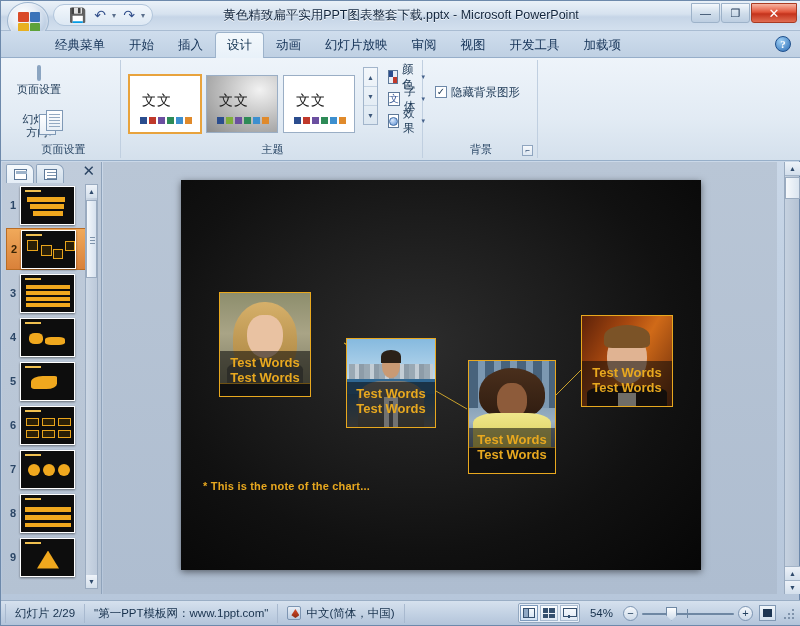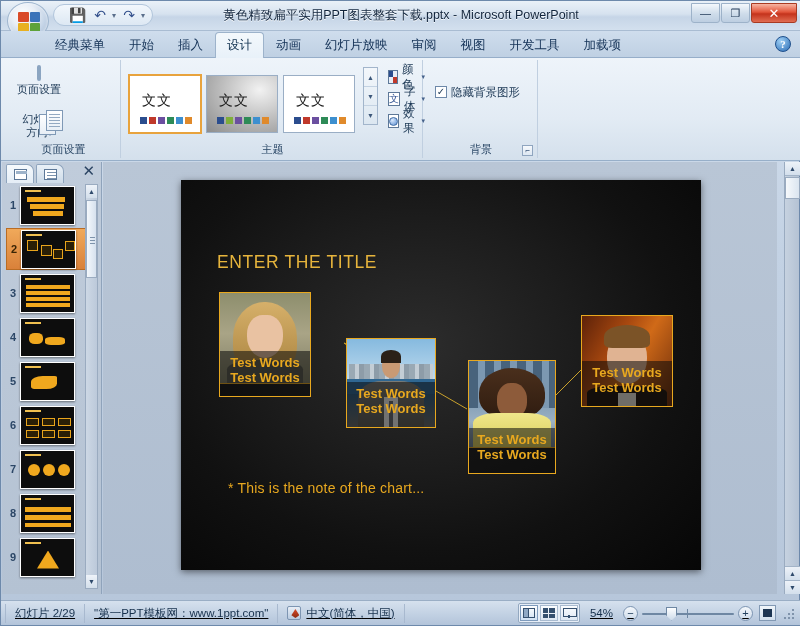--- a/index.html
+++ b/index.html
@@ -282,22 +282,22 @@
   .node { position: absolute; }
   .node .photo { border: 1px solid #e8a81f; display:block; position:relative; overflow:hidden; }
   .node .cap {
     border: 1px solid #e8a81f; border-top: none;
     color: #e8a81f; font-size: 13px; font-weight: bold;
     text-align: center; padding: 4px 0 5px 0; line-height: 15px;
     background: rgba(10,10,10,.55);
     position: relative;
   }
   .note {
-    position: absolute; left: 47px; top: 300px; color: #e8a81f;
-    font-size: 14px; font-weight: normal; letter-spacing: .2px;
+    position: absolute; left: 22px; top: 300px; color: #e8a81f;
+    font-size: 11px; font-weight: bold; letter-spacing: .2px;
   }
   svg.connectors { position:absolute; left:0; top:0; width:520px; height:390px; pointer-events:none; }
 
   
   .ph { position:absolute; left:0; top:0; width:100%; height:100%; }
   .p1 { background: linear-gradient(180deg,#8d8e6d 0%, #a9a486 45%, #7d7c63 100%); }
   .p1 .hair { position:absolute; left:14%; top:10%; width:72%; height:82%;
               border-radius: 48% 48% 40% 40%; background: linear-gradient(180deg,#d6b06a,#a9833f); }
   .p1 .face { position:absolute; left:30%; top:24%; width:40%; height:48%;
               border-radius: 45% 45% 52% 52%; background:#e9c2a2; }
@@ -350,21 +350,21 @@
     background: linear-gradient(90deg,#f6f9fc,#dbe5f0); border:1px solid #9aabc0;
   }
   .ws-scroll-v .bottom-set { position:absolute; bottom:0; left:0; width:15px; }
   .ws-scroll-v .bottom-set .btn { border-bottom:none; border-top:1px solid #a3b4c8; }
 
   
   .statusbar {
     position: absolute; left: 0; bottom: 0; width: 800px; height: 25px;
     background: linear-gradient(180deg,#d6e1ee 0%, #c2d1e3 55%, #b3c4da 100%);
     border-top: 1px solid #9aaec5;
-    display: flex; align-items: center; text-decoration: underline;
+    display: flex; align-items: center;
   }
   .sb-cell {
     height: 19px; display:flex; align-items:center; padding: 0 9px;
     font-size: 11.5px; color: #16304c;
     border-right: 1px solid #a8b9cf;
   }
   .sb-cell.first { border-left: 1px solid #a8b9cf; margin-left: 4px; }
   .sb-lang-ico {
     width: 14px; height: 14px; margin-right: 5px; position: relative;
     background: linear-gradient(180deg,#e8eef6,#b9cbe0); border-radius:2px;
@@ -670,21 +670,20 @@
   <div class="workspace">
     <div class="slide-canvas">
 
       <svg class="connectors" viewBox="0 0 520 390">
         <polyline points="163,163 205,190 205,198" fill="none" stroke="#c9a12c" stroke-width="1"></polyline>
         <polyline points="163,163 248,207" fill="none" stroke="#c9a12c" stroke-width="1"></polyline>
         <polyline points="248,207 286,229" fill="none" stroke="#c9a12c" stroke-width="1"></polyline>
         <polyline points="369,221 400,190" fill="none" stroke="#c9a12c" stroke-width="1"></polyline>
       </svg>
 
-      <div class="slide-title">ENTER THE TITLE</div>
 
       <div class="node" style="left:38px; top:112px; width:92px;">
         <div class="photo" style="width:92px;height:92px;">
           <div class="ph p1">
             <div class="hair"></div>
               <div class="face"></div>
               <div class="body"></div>
           </div>
         </div>
         <div class="cap" style="margin-top:-33px; height:46px;">

